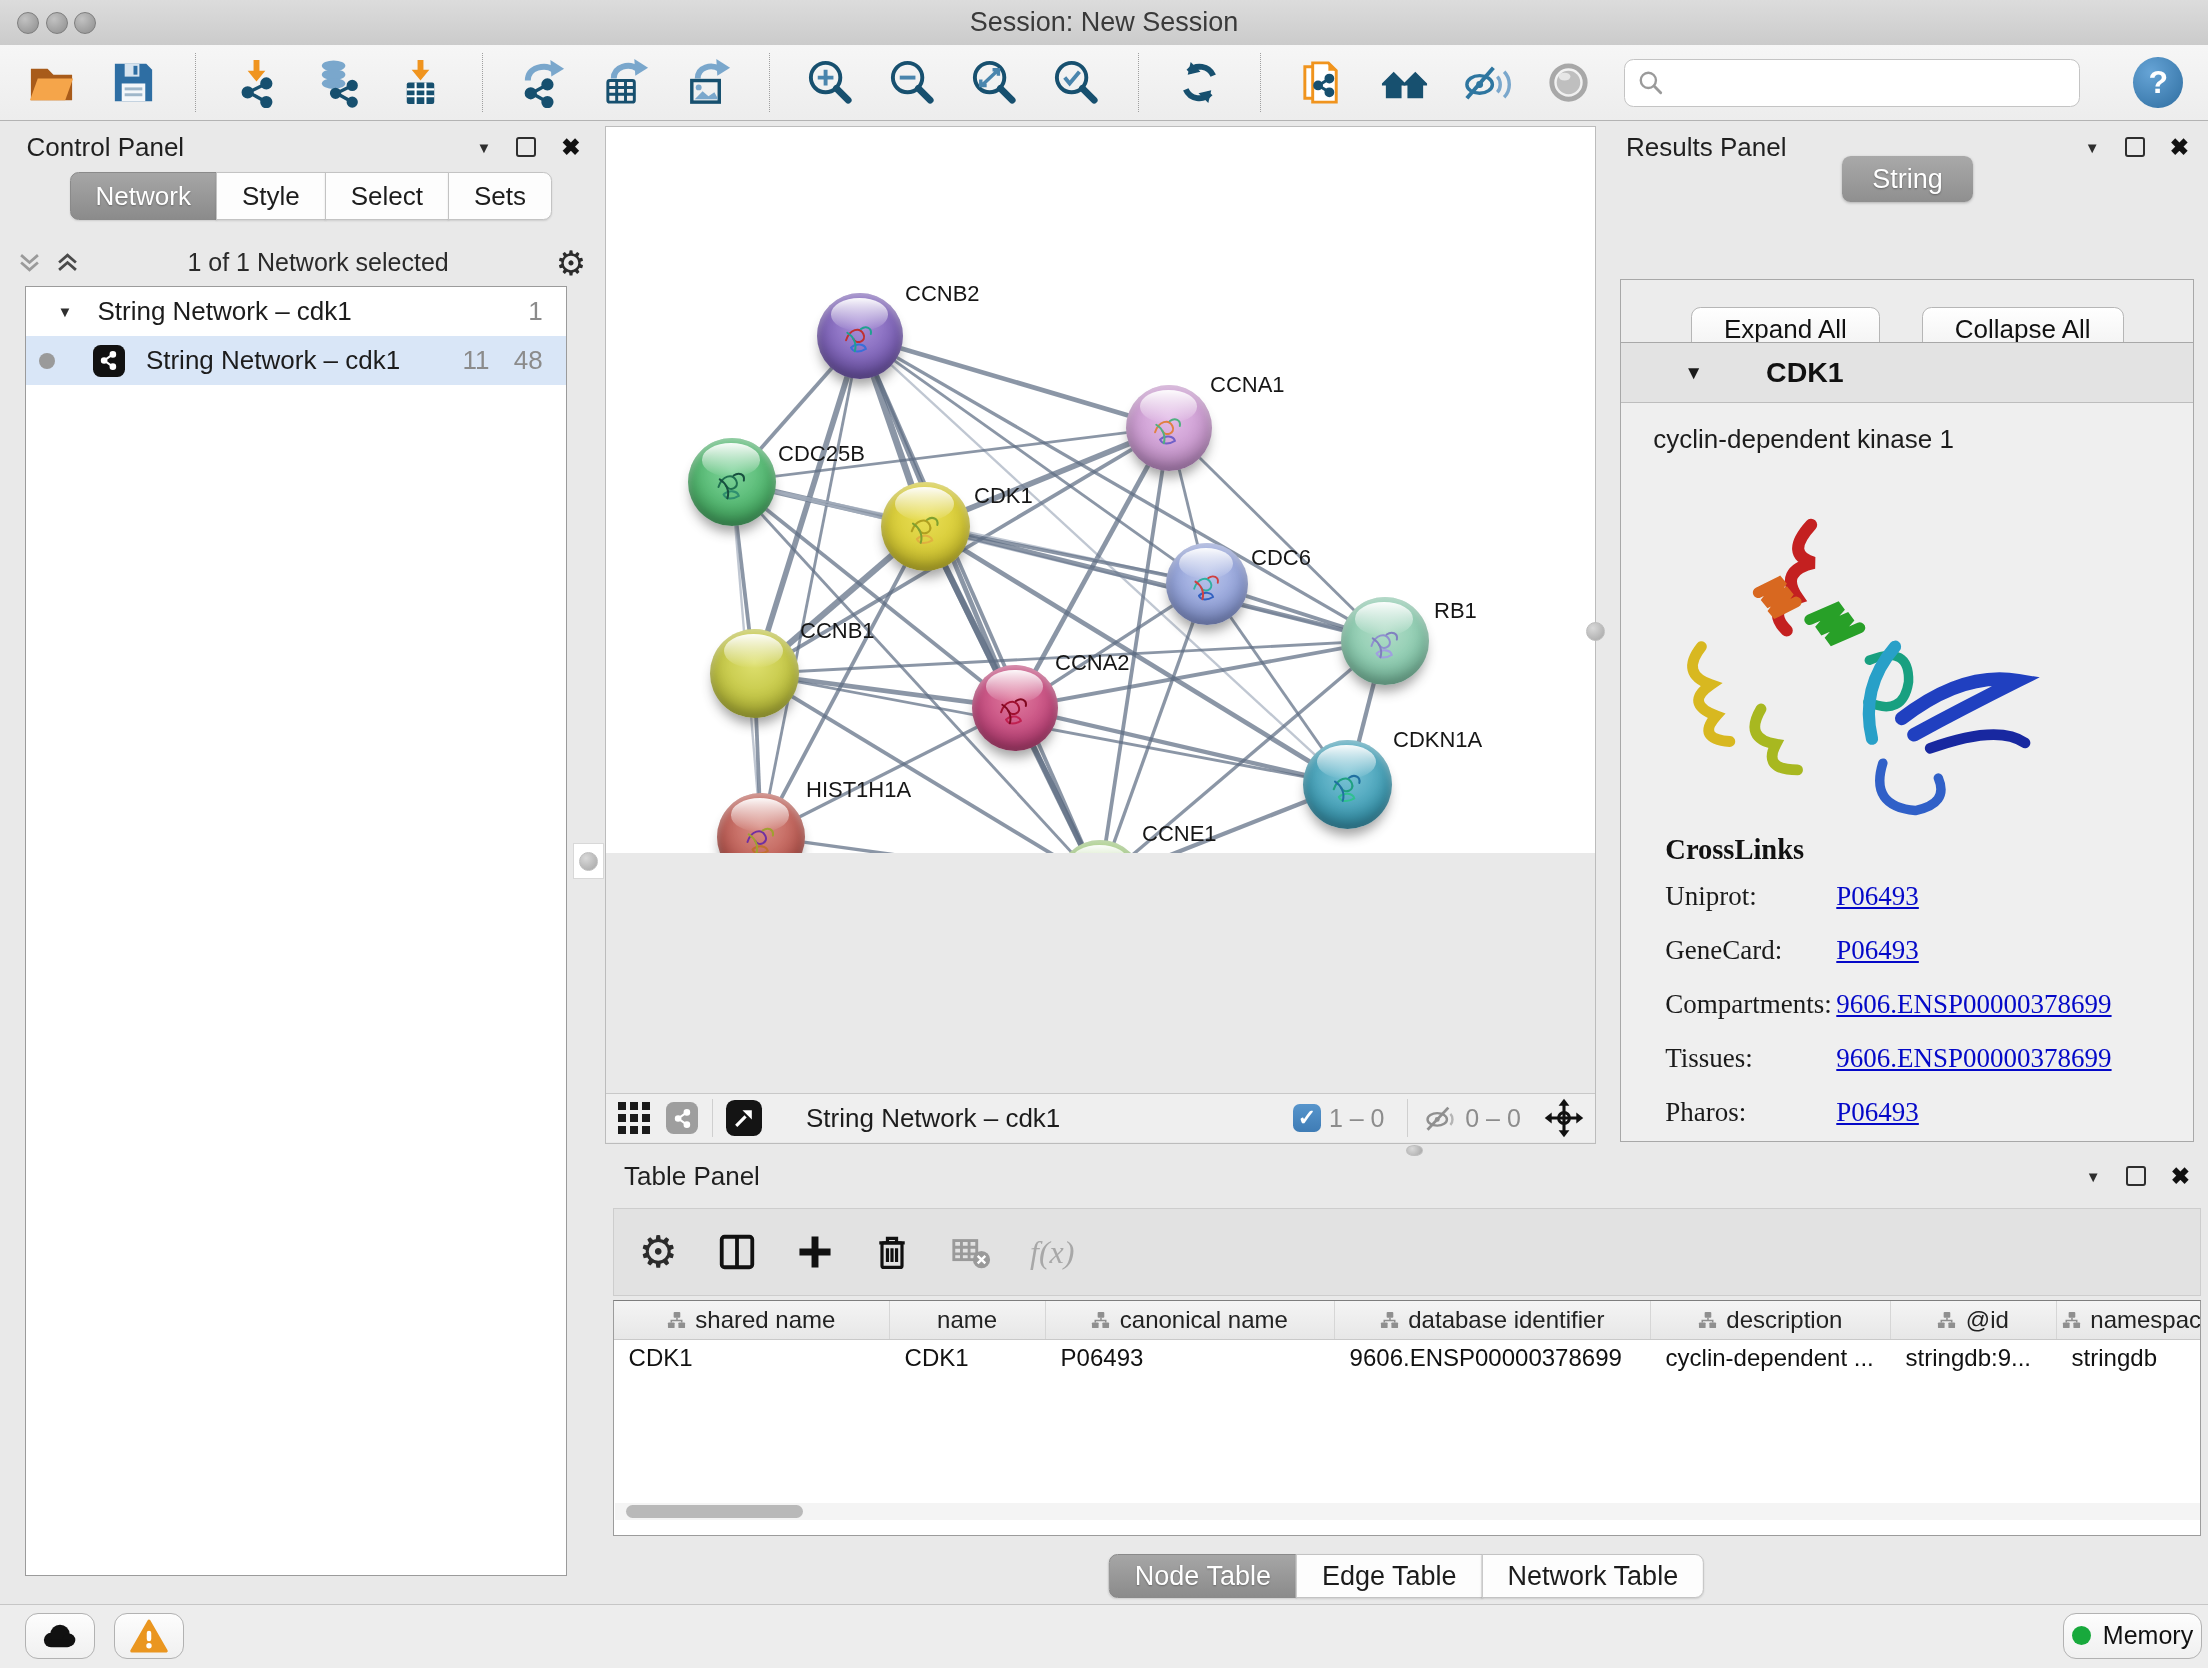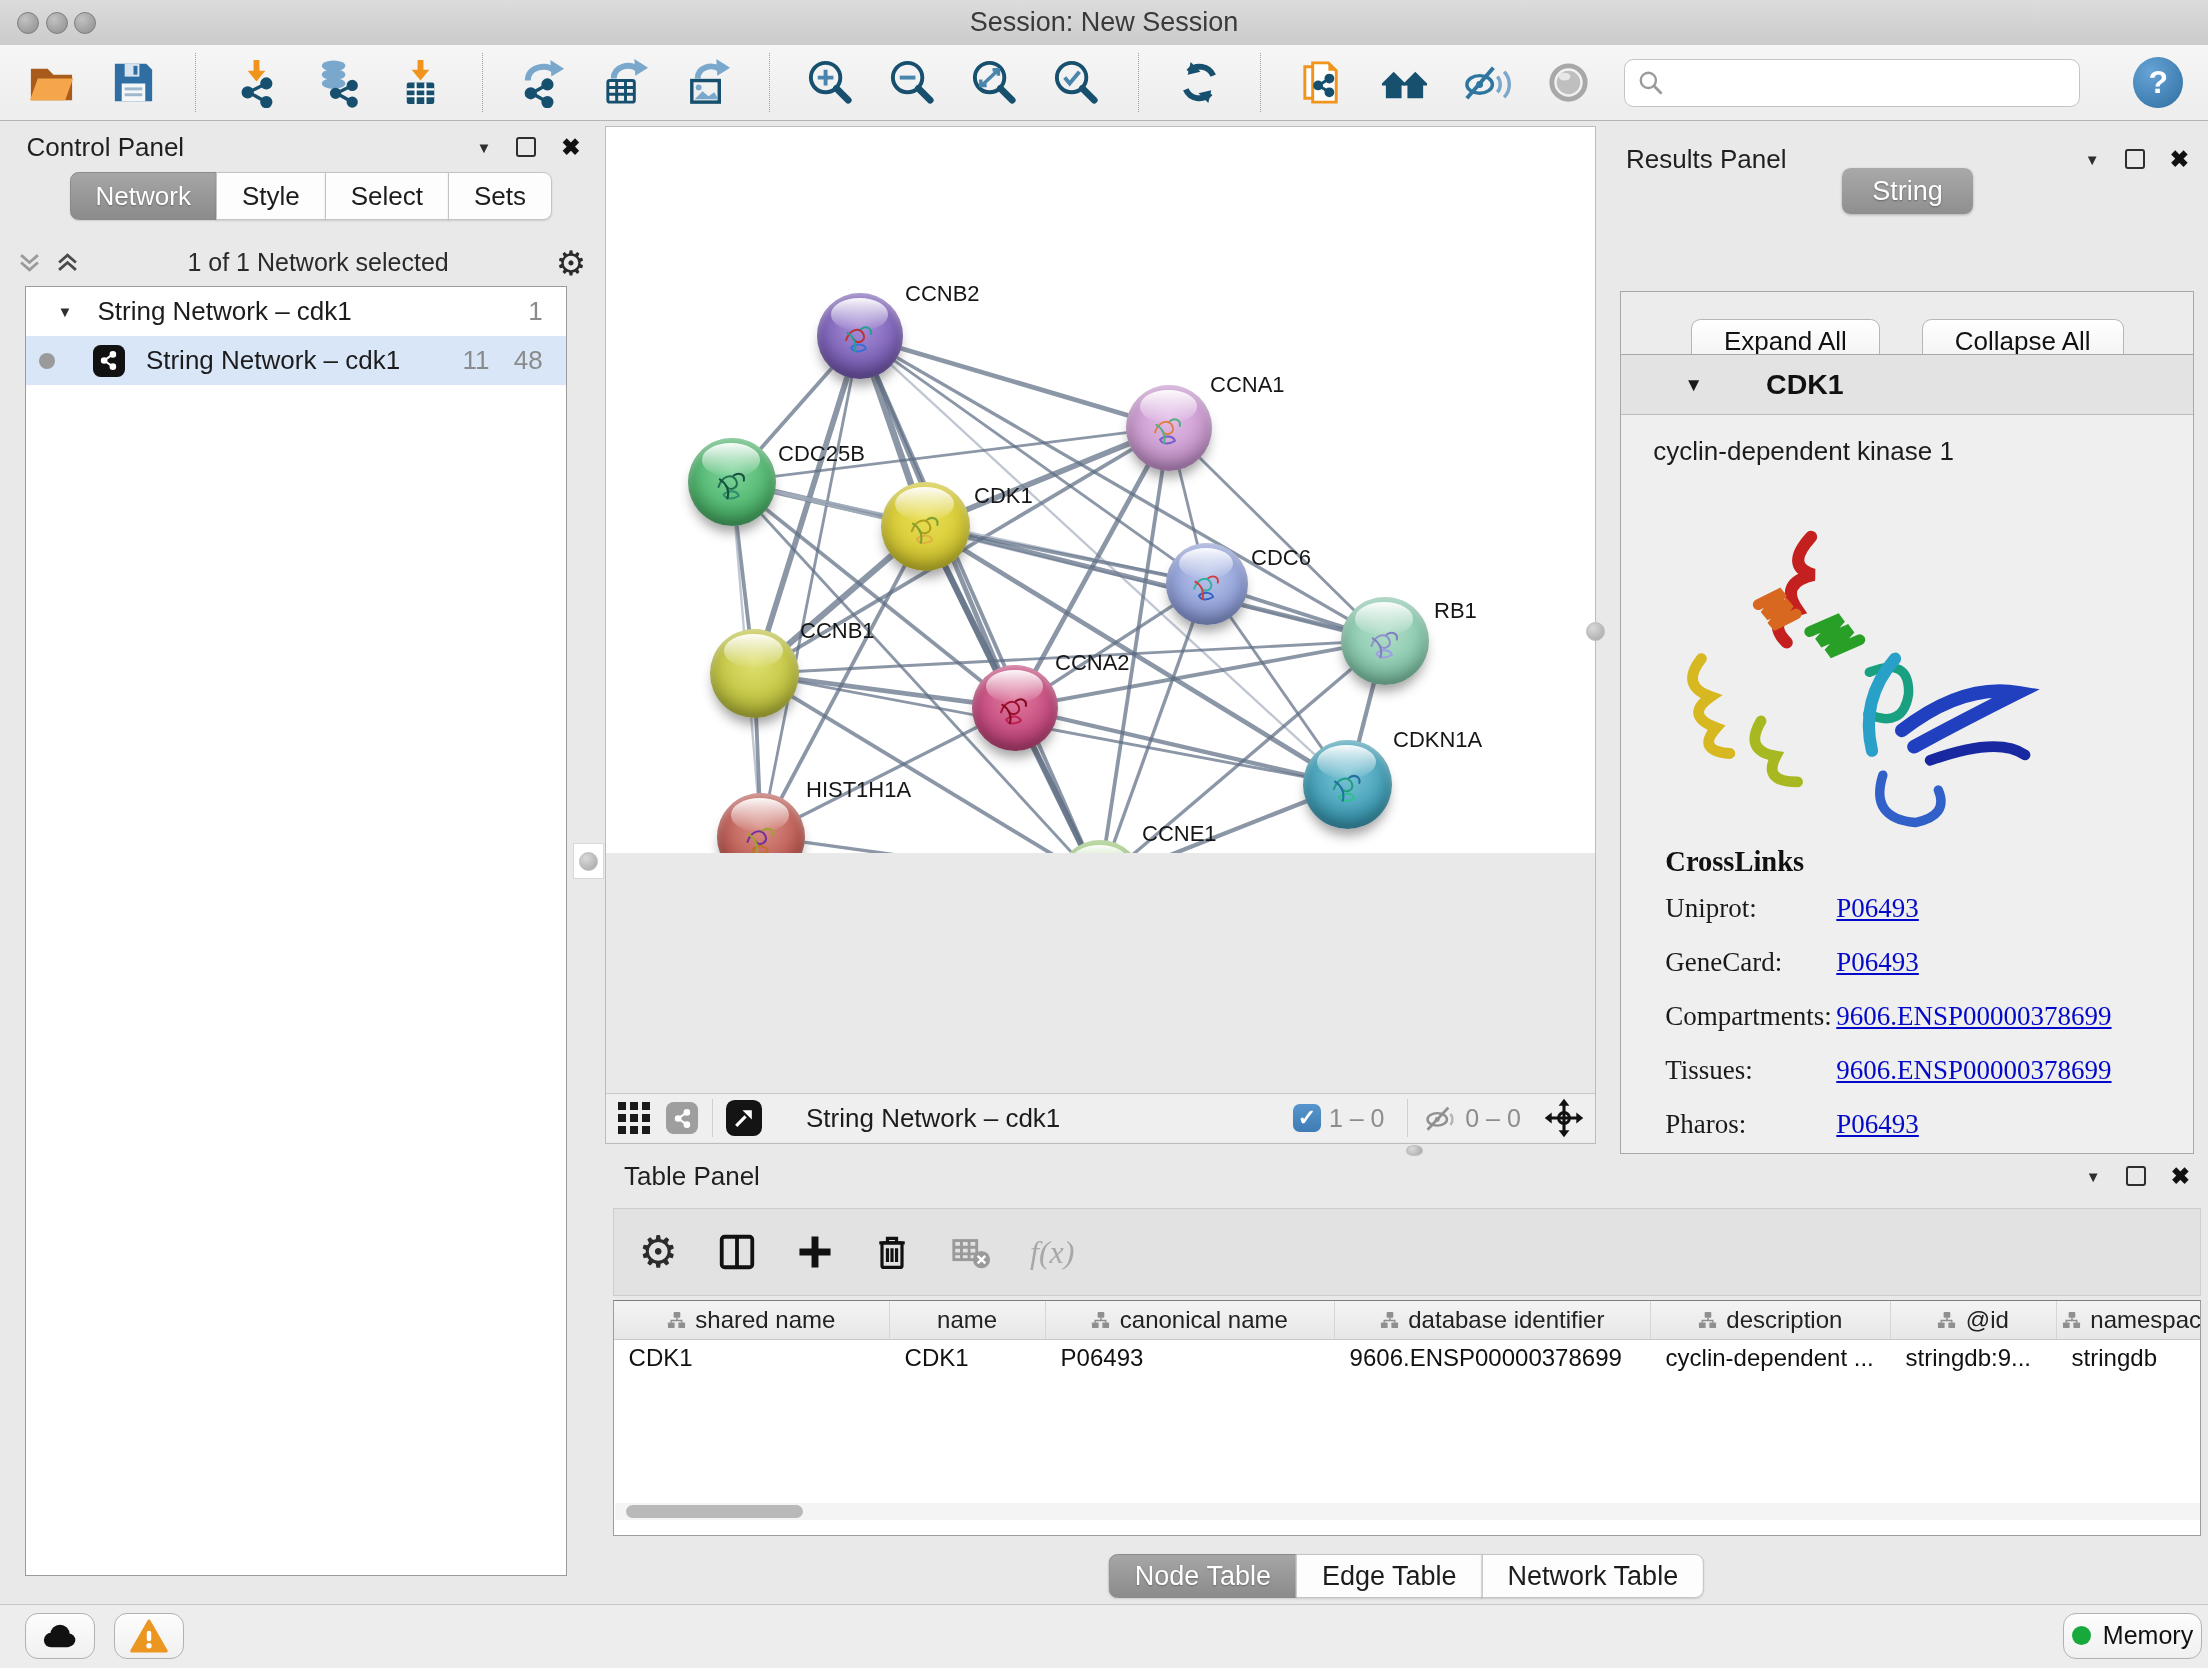--- a/index.html
+++ b/index.html
@@ -74,21 +74,21 @@
     border-top:1px solid #c8c8c8;display:flex;align-items:center;box-sizing:border-box;padding:0 11.4px;}
   .nbsep{width:0;height:38px;border-left:1px solid #cfcfcf;margin:0 13.3px;}
   #netbar .ntitle{font-size:26px;color:#1c1c1c;margin-left:44px;}
   #netbar .spacer{flex:1;}
   .ncount{font-size:25px;color:#8c8c8c;margin:0 9.5px 0 7.6px;}
   .chk{width:28.5px;height:28.5px;border-radius:6.7px;background:linear-gradient(#5795cc,#3f7cb5);
     color:#fff;font-size:22px;font-weight:bold;text-align:center;line-height:28.5px;}
   .darkbadge{width:36px;height:36px;border-radius:8.6px;background:#141414;display:flex;
     align-items:center;justify-content:center;}
   
-  #resultspanel{position:absolute;left:1607px;top:138px;width:601px;height:1029px;}
+  #resultspanel{position:absolute;left:1607px;top:126px;width:601px;height:1029px;}
   #stringtabwrap{position:absolute;left:0;top:29.5px;width:100%;display:flex;justify-content:center;}
   #stringtab{padding:0 30px;height:46px;line-height:46px;border-radius:8.6px;
     background:linear-gradient(#a9a9a9,#8f8f8f);color:#fff;font-size:27px;
     text-shadow:0 1px 1.9px rgba(0,0,0,.35);box-shadow:0 1px 2.9px rgba(0,0,0,.25);}
   #rbox1{position:absolute;left:13.3px;top:112px;width:574px;height:101px;border:1.9px solid #a8a8a8;
     box-sizing:border-box;display:flex;align-items:center;justify-content:center;gap:42px;background:#ececec;margin-top:41px;}
   .rbtn{padding:5.7px 32px;font-size:26px;font-family:"Liberation Sans",sans-serif;
     background:linear-gradient(#ffffff,#f2f2f2);border:1.9px solid #b6b6b6;border-radius:9.5px;color:#111;}
   #rbox2{position:absolute;left:13.3px;top:216px;width:574px;height:800px;border:1.9px solid #a8a8a8;
     box-sizing:border-box;background:#efefef;}

